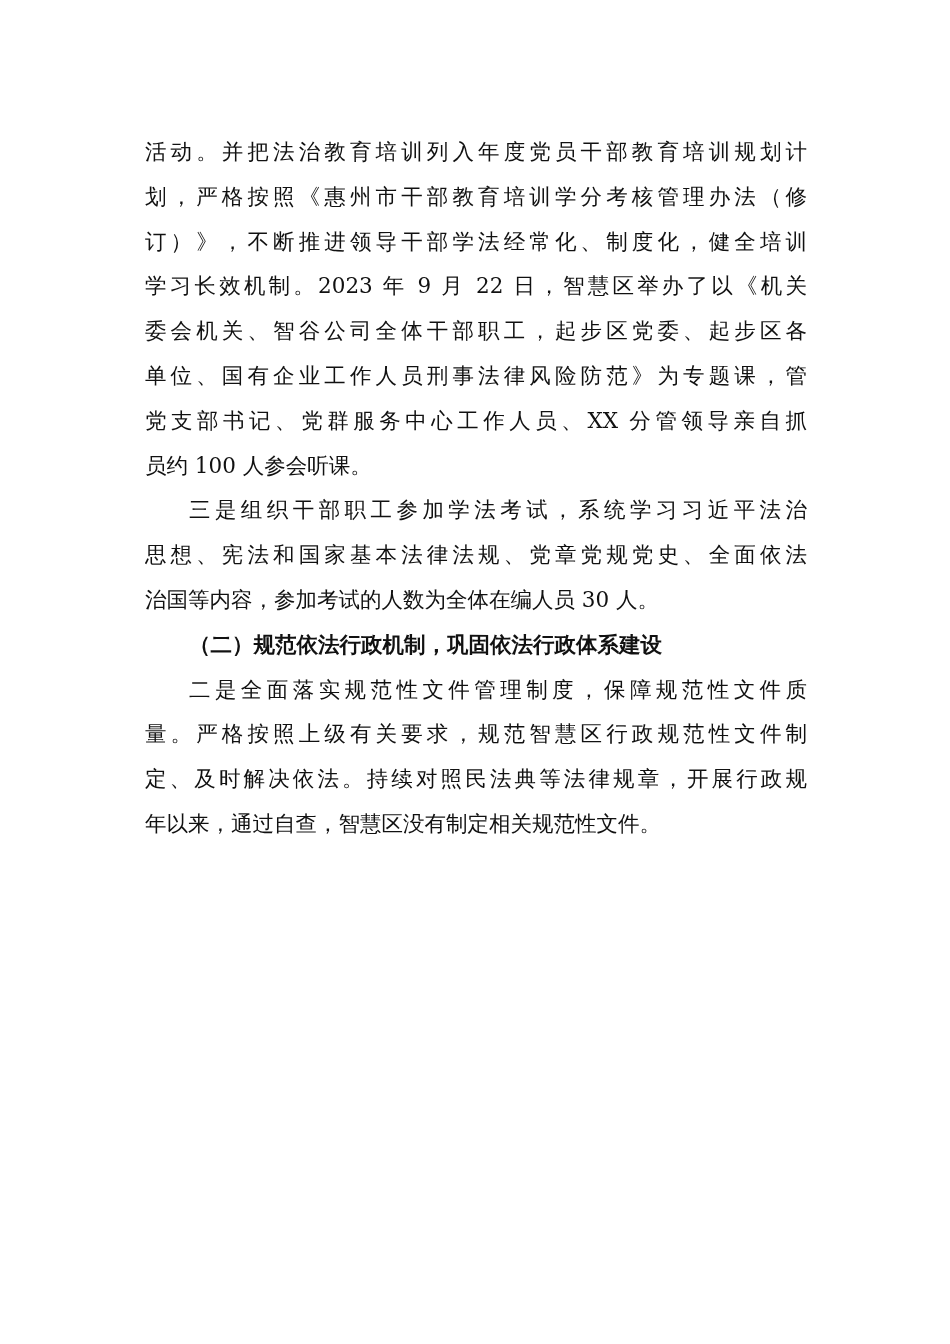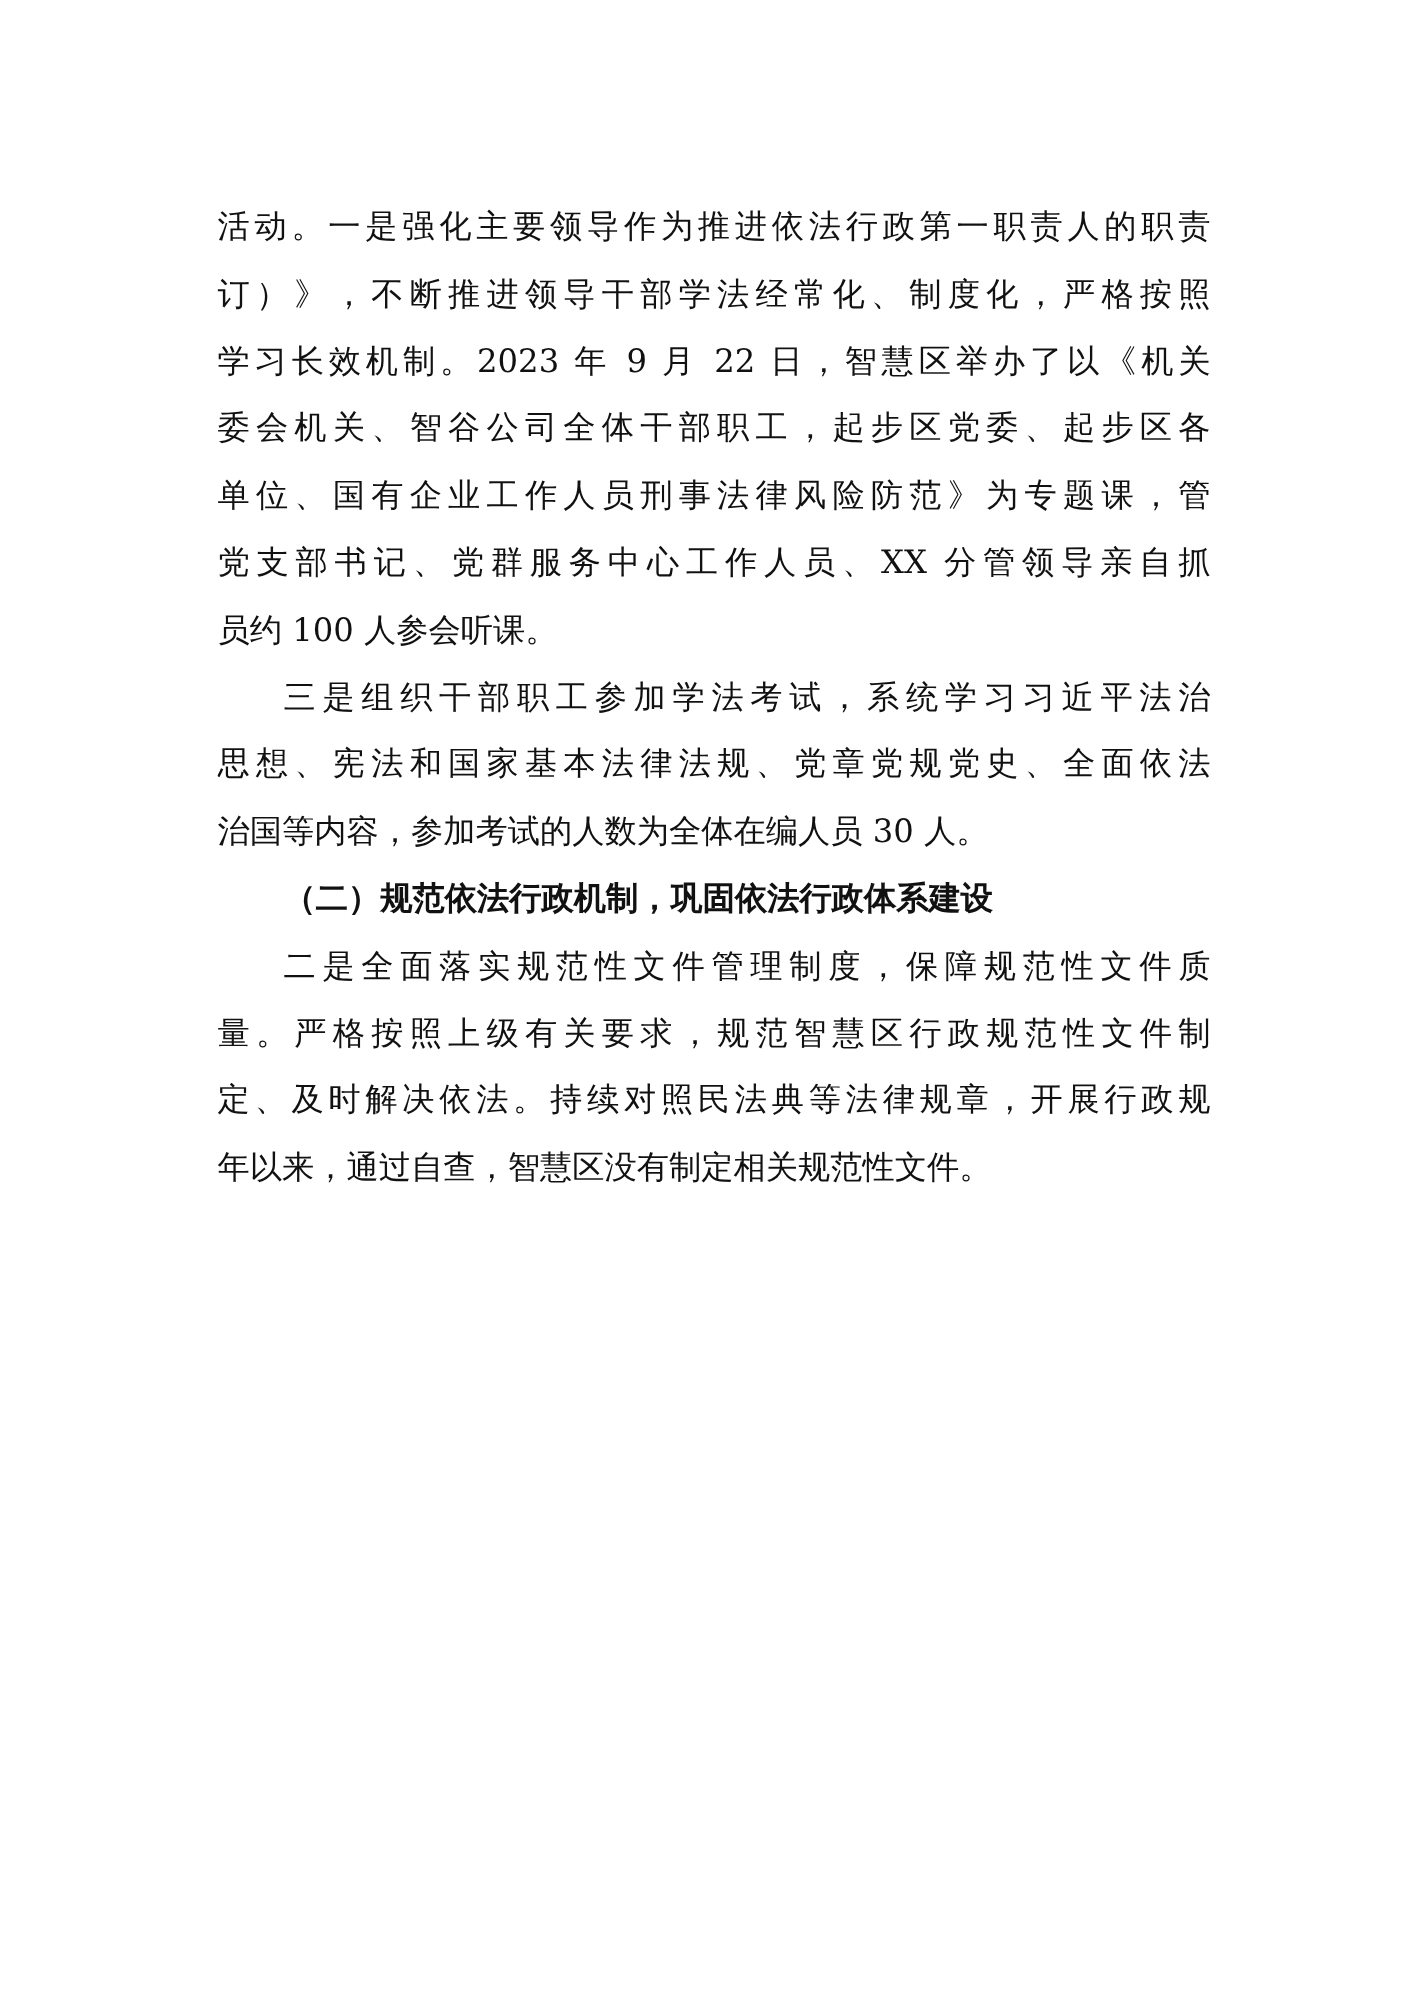--- a/index.html
+++ b/index.html
@@ -41,22 +41,23 @@
       text-align-last: left;
       font-weight: bold;
     }
   </style>
 </head>
 <body>
 
 <div class="page">
 
   <div>
-    <div class="line">活动。一是强化主要领导作为推进依法行政第一职责人的职责</div>
-    <div class="line">订）》，不断推进领导干部学法经常化、制度化，严格按照</div>
+    <div class="line">活动。并把法治教育培训列入年度党员干部教育培训规划计</div>
+    <div class="line">划，严格按照《惠州市干部教育培训学分考核管理办法（修</div>
+    <div class="line">订）》，不断推进领导干部学法经常化、制度化，健全培训</div>
     <div class="line">学习长效机制。2023 年 9 月 22 日，智慧区举办了以《机关</div>
     <div class="line">委会机关、智谷公司全体干部职工，起步区党委、起步区各</div>
     <div class="line">单位、国有企业工作人员刑事法律风险防范》为专题课，管</div>
     <div class="line">党支部书记、党群服务中心工作人员、XX 分管领导亲自抓</div>
     <div class="line last">员约 100 人参会听课。</div>
   </div>
 
   <div>
     <div class="line indent">三是组织干部职工参加学法考试，系统学习习近平法治</div>
     <div class="line">思想、宪法和国家基本法律法规、党章党规党史、全面依法</div>

